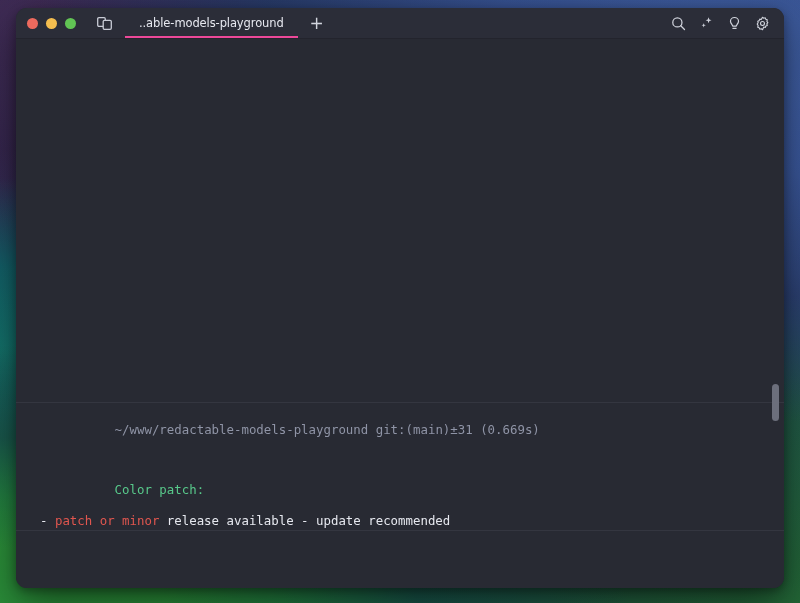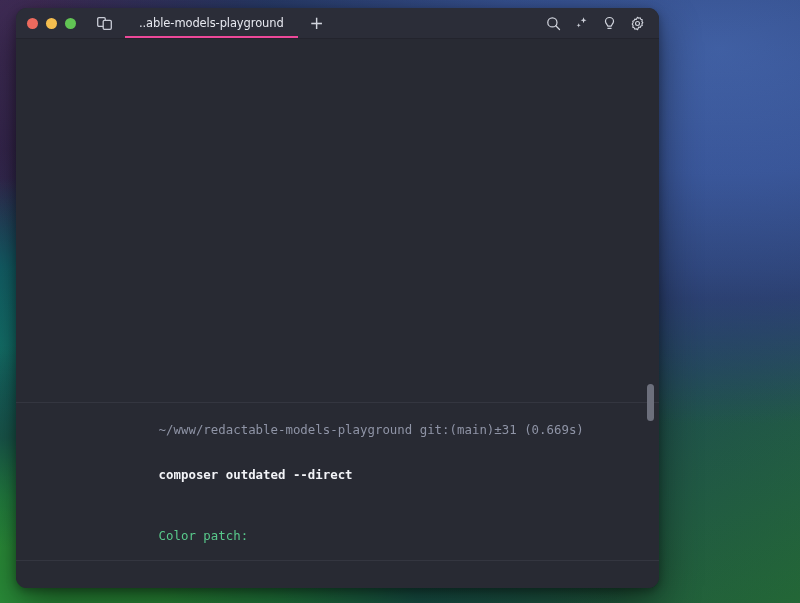--- a/index.html
+++ b/index.html
@@ -33,21 +33,21 @@
     position: absolute;
     inset: 0;
     background: linear-gradient(180deg, rgba(10,10,22,0.18) 0%, rgba(8,10,20,0.05) 45%, rgba(6,14,10,0.12) 100%);
   }
 
   
   #window {
     position: absolute;
     left: 16px;
     top: 8px;
-    width: 643px;
+    width: 768px;
     height: 580px;
     border-radius: 11px;
     background: #282a33;
     box-shadow: 0 16px 42px rgba(0,0,0,0.48), 0 3px 10px rgba(0,0,0,0.34);
     overflow: hidden;
     display: flex;
     flex-direction: column;
   }
 
   
@@ -141,21 +141,20 @@
     border-bottom: 1px solid #343640;
   }
 
   .line {
     font-family: "DejaVu Sans Mono", monospace;
     font-size: 12.4px;
     line-height: 15.1px;
     white-space: pre;
     padding-left: 24px;
     color: #d4d7e0;
-    margin-left: 44px;
   }
   .line.blank { color: transparent; }
 
   .c-dim     { color: #8f94a6; }
   .c-white   { color: #e6e8ef; }
   .c-bold    { font-weight: bold; color: #f2f3f7; }
   .c-green   { color: #58c98b; }
   .c-red     { color: #e0564f; }
   .c-yellow  { color: #d7d14a; }
 
@@ -241,30 +240,28 @@
     <div id="terminal">
 
       <div id="scrollback-blank"></div>
 
       <div id="output-block">
 
         <div class="line">
           <span class="c-dim">~/www/redactable-models-playground git:(main)±31 (0.669s)</span>
         </div>
 
-        <div class="line">
-          <span class="c-bold">composer outdated --direct</span>
-        </div>
 
         <div class="line blank"> </div>
 
         <div class="line">
           <span class="c-green">Color patch:</span>
         </div>
 
+        <div class="line"><span class="c-white">- </span><span class="c-red">patch or minor</span><span class="c-white"> release available - update recommended</span></div>
 
 
       </div>
 
       <div id="scrollbar-track">
         <div id="scrollbar-thumb"></div>
       </div>
 
     </div>
   </div>

